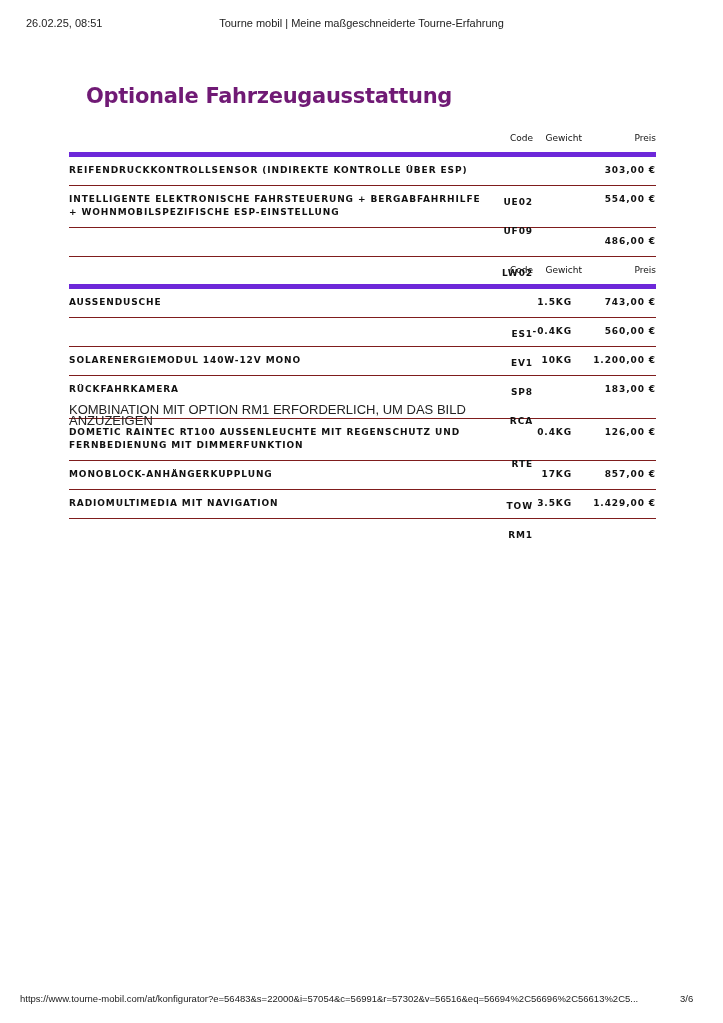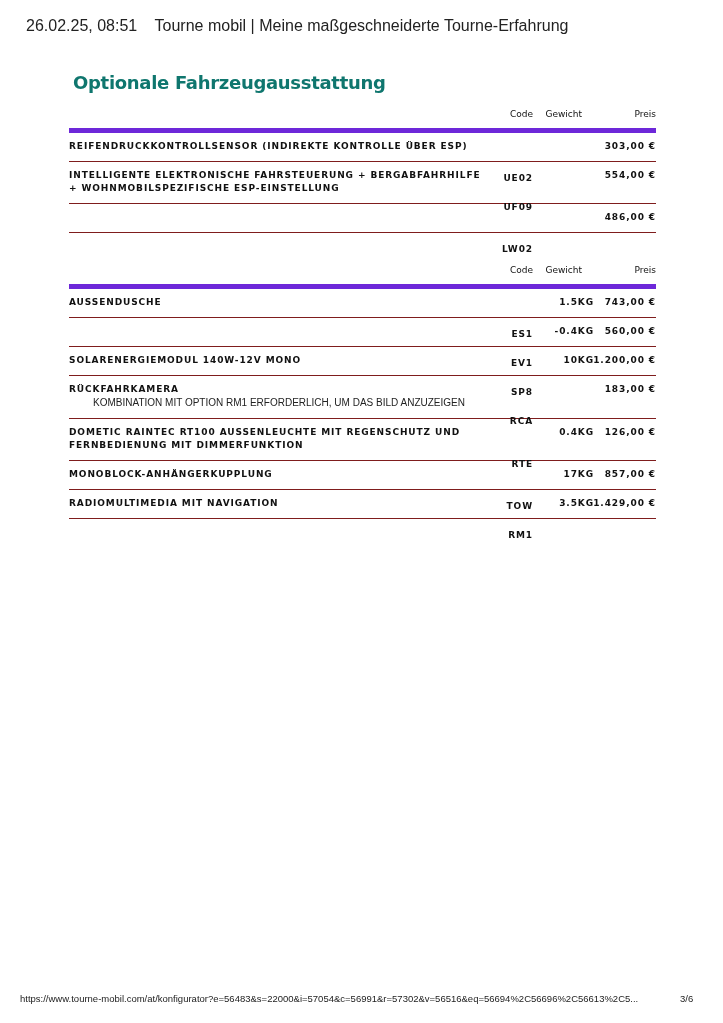--- a/index.html
+++ b/index.html
@@ -15,21 +15,21 @@
       font-family: "DejaVu Sans", sans-serif;
       color: #111111;
     }
     .print-header {
       position: absolute;
       top: 17px;
       left: 0;
       width: 723px;
       height: 14px;
       font-family: "Liberation Sans", sans-serif;
-      font-size: 16px;
+      font-size: 11px;
       color: #222;
     }
     .print-header .date {
       position: absolute;
       left: 26px;
       top: 0;
     }
     .print-header .title {
       position: absolute;
       left: 0;
@@ -56,26 +56,26 @@
       position: absolute;
       left: 680px;
       top: 0;
     }
     .section {
       position: absolute;
       left: 69px;
       width: 587px;
     }
     .section h1 {
-      margin: 4px;
+      margin: 17px;
       font-family: "DejaVu Sans", sans-serif;
       font-weight: bold;
-      font-size: 18px;
+      font-size: 21px;
       letter-spacing: -0.3px;
-      color: #0f766e;
+      color: #701a75;
       height: 30px;
       line-height: 30px;
     }
     .thead {
       position: relative;
       height: 24px;
       font-size: 9px;
       color: #111;
       border-bottom: 5px solid #6d28d9;
     }
@@ -100,34 +100,33 @@
       width: 420px;
       padding-top: 7px;
       padding-bottom: 7px;
       line-height: 13px;
     }
     .row .note {
       display: block;
       font-family: "Liberation Sans", sans-serif;
       font-weight: normal;
       letter-spacing: 0;
-      font-size: 10px;
-      margin-top: 1px;
+      font-size: 13px;
+      margin-top: 8px;
       line-height: 11px;
       color: #222;
-      text-align: center;
     }
     .row .code, .row .weight, .row .price {
       position: absolute;
       top: 7px;
       line-height: 13px;
       text-align: right;
     }
     .row .code { right: 123px; margin-top: 32px; }
-    .row .weight { right: 62px; }
+    .row .weight { right: 84px; }
     .row .price { right: 0; }
   </style>
 </head>
 <body>
 
 <div class="print-header">
   <span class="date">26.02.25, 08:51</span>
   <span class="title">Tourne mobil | Meine maßgeschneiderte Tourne-Erfahrung</span>
 </div>
 

